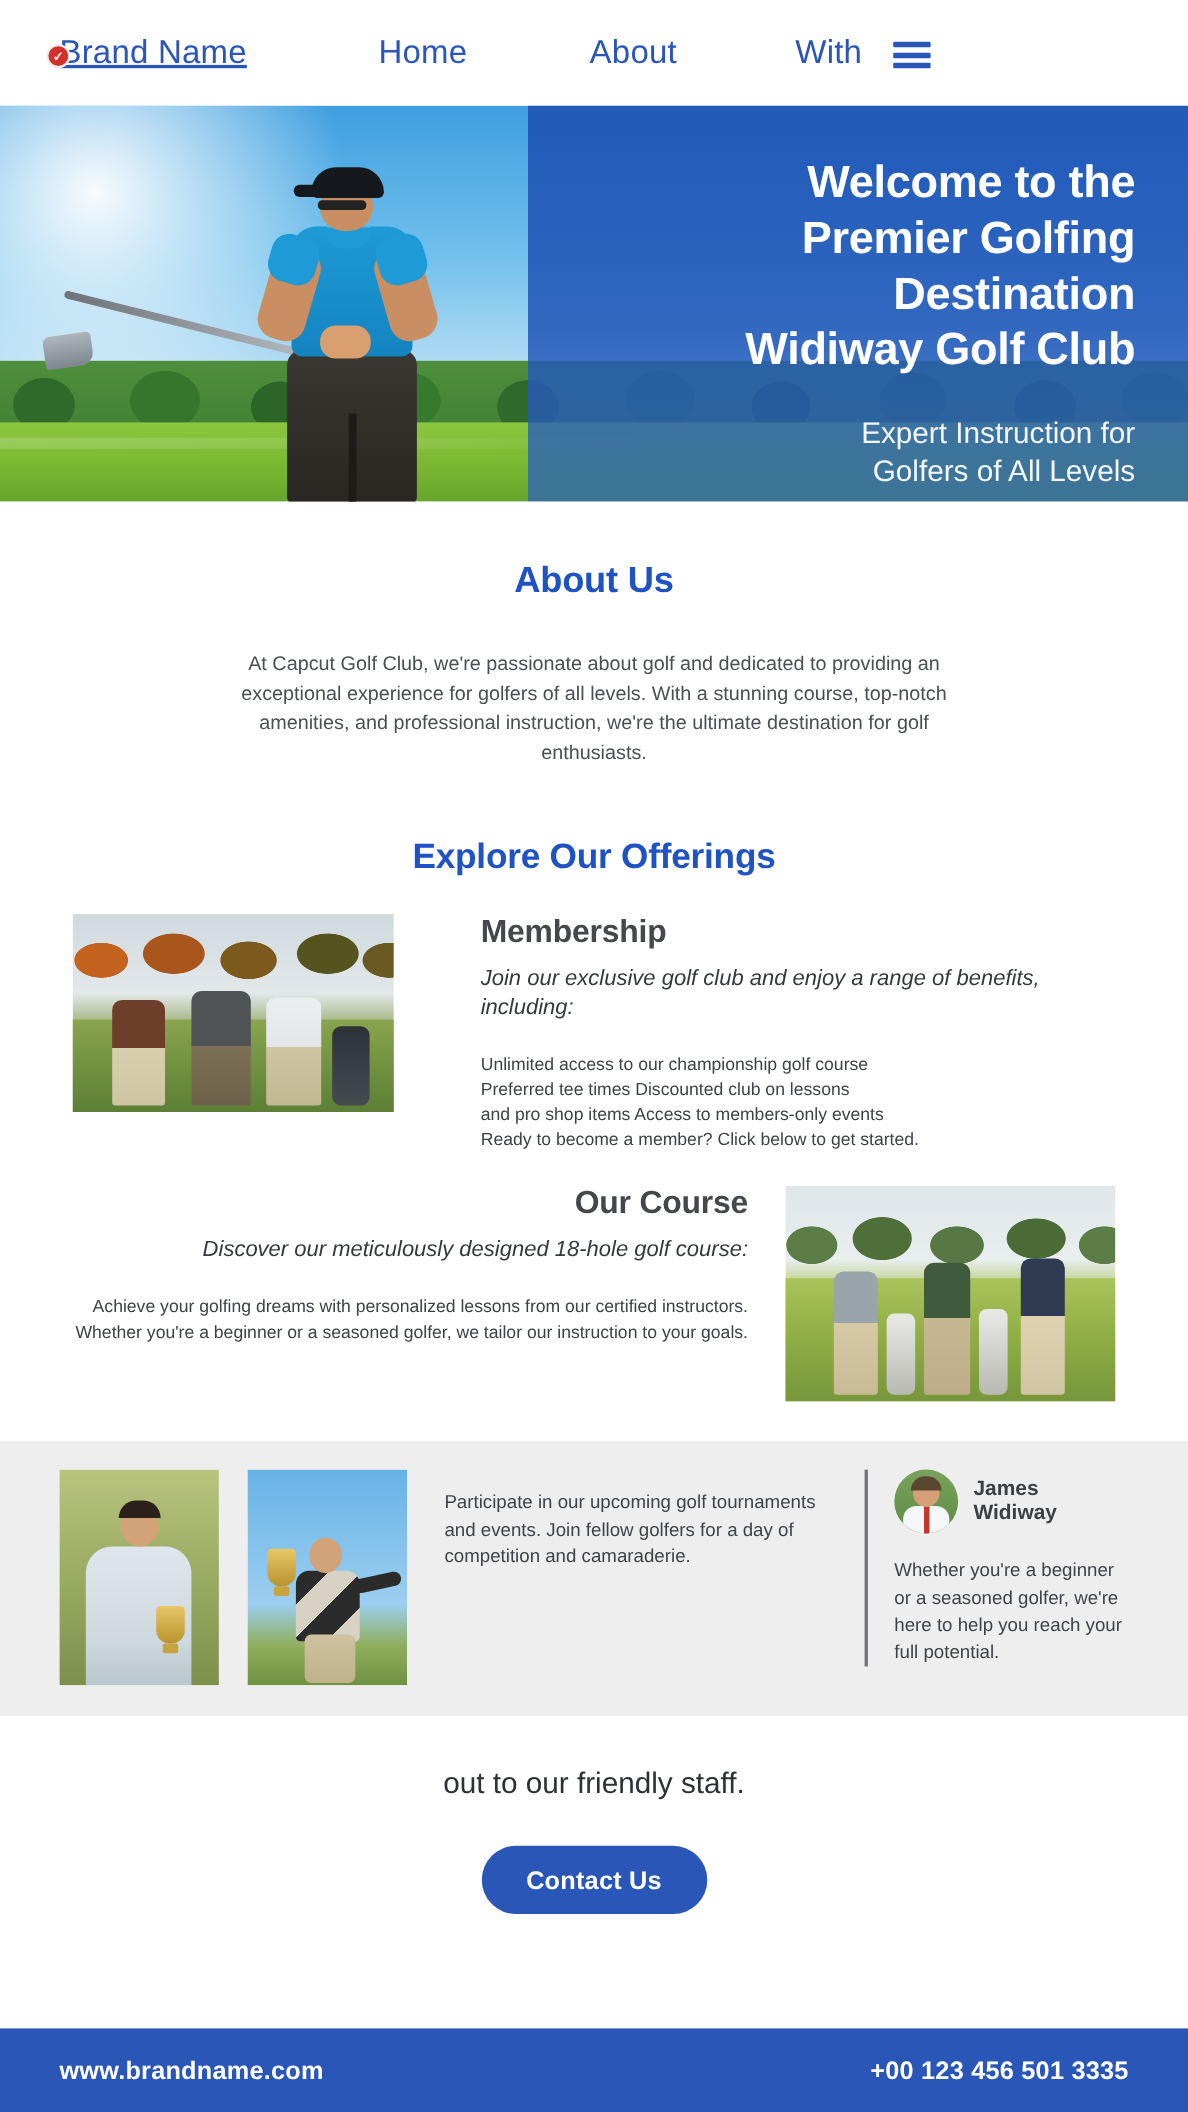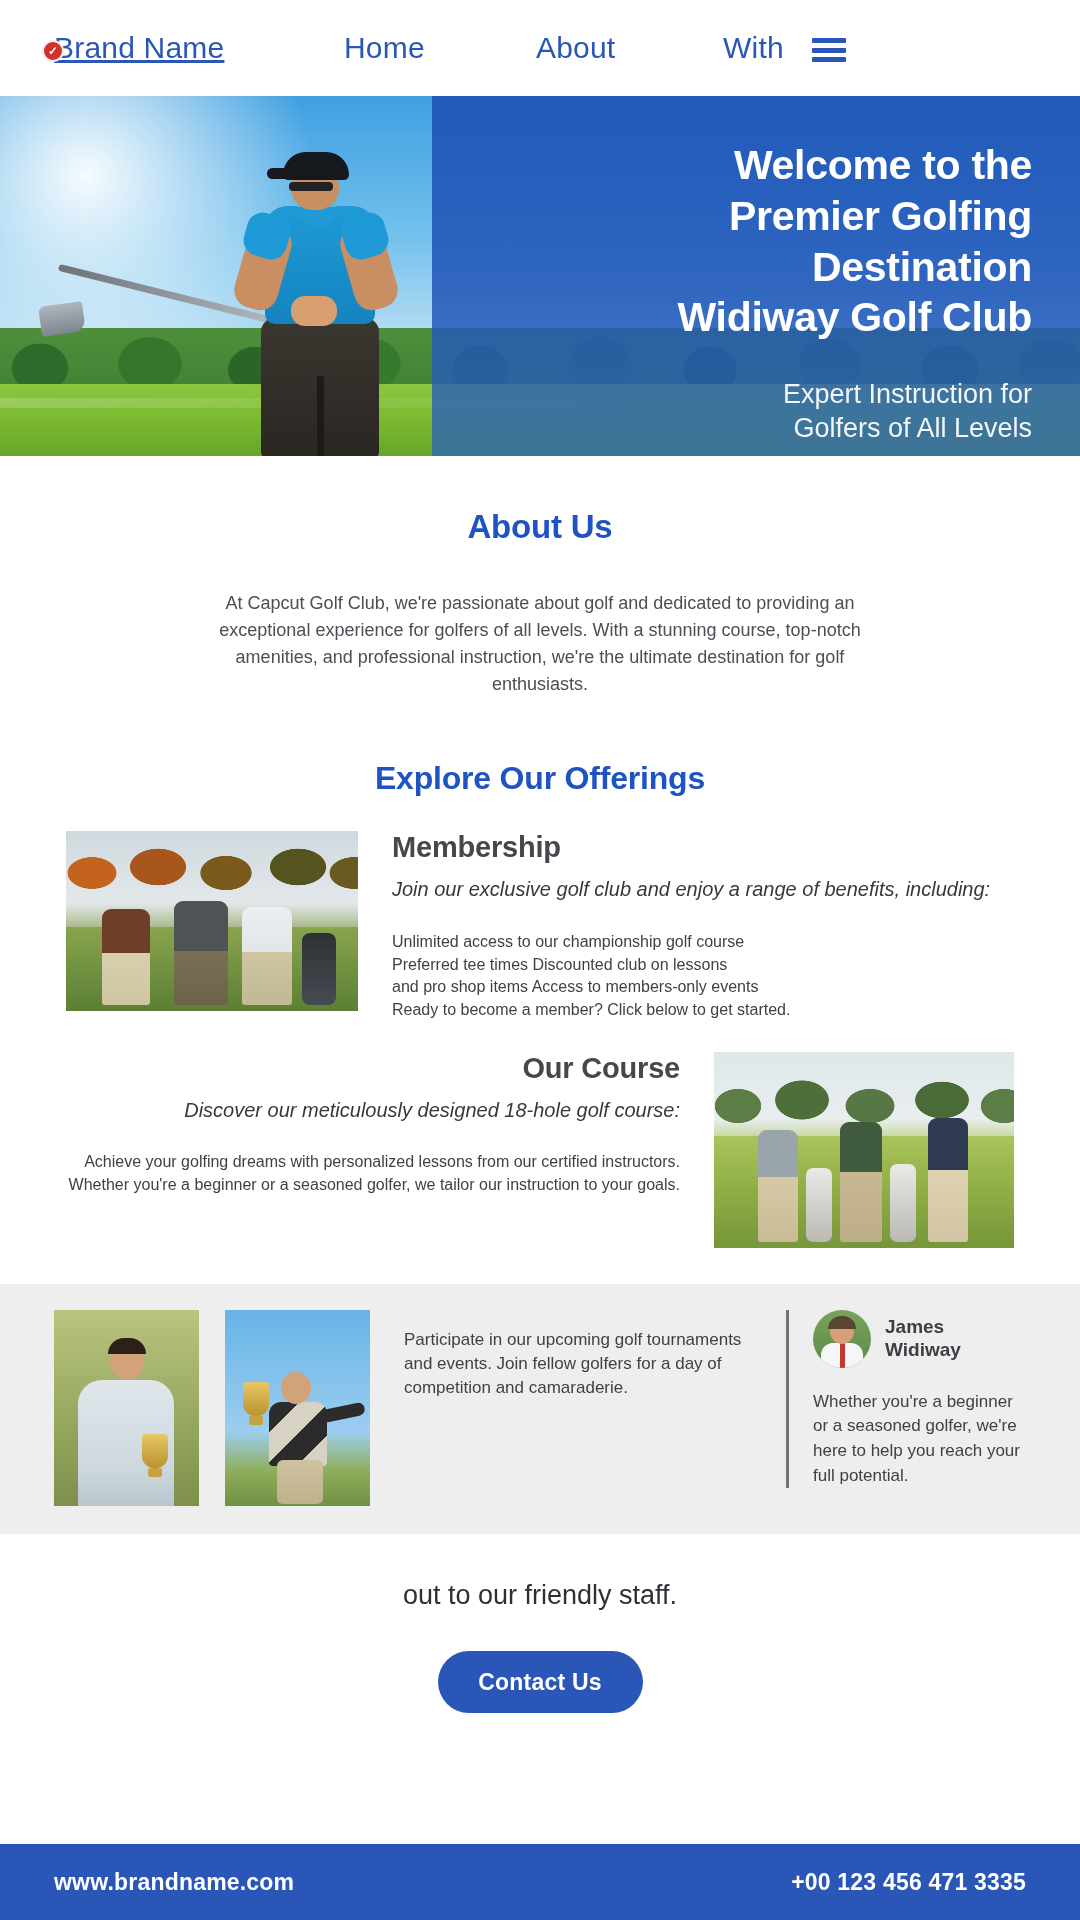--- a/index.html
+++ b/index.html
@@ -95,21 +95,21 @@
             background:linear-gradient(180deg,#3a3630 0%, #2a2722 100%);
             border-radius:14px 14px 6px 6px; }
   .g-legsplit{ position:absolute; left:112px; top:250px; width:7px; height:82px; background:#1d1b17; }
   .g-club{ position:absolute; left:-150px; top:168px; width:250px; height:7px;
             background:linear-gradient(90deg,#6d7378,#b9c0c6);
             transform:rotate(14deg); border-radius:4px; }
   .g-clubhead{ position:absolute; left:-165px; top:178px; width:44px; height:30px;
             background:linear-gradient(180deg,#aeb6bd,#7e868d);
             border-radius:6px 4px 12px 4px; transform:rotate(-8deg); }
   .hero-panel {
-    position:absolute; right:0; top:0; width:648px; height:360px;
+    position:absolute; right:0; top:0; width:600px; height:360px;
     background:linear-gradient(180deg, rgba(33,86,184,.94) 0%, rgba(33,86,184,.86) 55%, rgba(43,96,190,.72) 100%);
     padding:44px 48px 0 40px; text-align:right;
   }
   .hero-title {
     color:#fff; font-size:41px; font-weight:bold; line-height:1.24; letter-spacing:-.3px;
   }
   .hero-sub {
     color:#f2f6fb; font-size:27px; line-height:1.26; margin-top:34px; font-weight:400;
   }
 
@@ -133,21 +133,21 @@
             background:
              radial-gradient(ellipse 40px 26px at 26px 30px,#c4621f 0%,#c4621f 60%,transparent 62%),
              radial-gradient(ellipse 46px 30px at 92px 24px,#a8561c 0%,#a8561c 60%,transparent 62%),
              radial-gradient(ellipse 42px 28px at 160px 30px,#7c5a1e 0%,#7c5a1e 60%,transparent 62%),
              radial-gradient(ellipse 46px 30px at 232px 24px,#55541f 0%,#55541f 60%,transparent 62%),
              radial-gradient(ellipse 40px 26px at 288px 30px,#6a5a22 0%,#6a5a22 60%,transparent 62%);}
   .turf   { position:absolute; left:0; right:0; bottom:0; height:84px;
             background:linear-gradient(180deg,#8aa44d 0%, #6f9040 55%, #5c7f35 100%); }
   .figs   { position:absolute; bottom:6px; left:0; right:0; height:106px; }
   .fig    { position:absolute; bottom:0; border-radius:9px 9px 3px 3px; }
-  .offer-body { flex:1; }
+  .offer-body { flex:1;margin-left:45px; }
   .h-dark { color:#44484d; font-size:29px; font-weight:bold; letter-spacing:-.2px; }
   .italic-lead { font-style:italic; font-size:20px; line-height:1.34; color:#35393e; margin-top:12px; }
   .list { margin-top:28px; font-size:16px; line-height:1.42; color:#3e4247; }
   .row-course { padding:30px 66px 0 54px; gap:34px; justify-content:flex-start; }
   .course-body { flex:1; text-align:right; }
   .course-para { margin-top:28px; font-size:16px; line-height:1.42; color:#3e4247; }
   .ph-course { width:300px; height:196px; }
   .course-sky { position:absolute; inset:0; background:linear-gradient(180deg,#dfe7ea 0%,#e9eeef 34%,#b8cc79 48%,#8fae4a 72%,#7a9c3c 100%); }
   .course-trees{ position:absolute; left:0; right:0; top:22px; height:62px;
             background:
@@ -352,16 +352,16 @@
 
   <div class="contact">
     <div class="contact-q">
       <div>out to our friendly staff.</div>
     </div>
     <button class="btn-contact">Contact Us</button>
   </div>
 
   <div class="footer">
     <span>www.brandname.com</span>
-    <span>+00 123 456 471 3335</span>
+    <span>+00 123 456 501 3335</span>
   </div>
 
 </div>
 
 </body></html>

